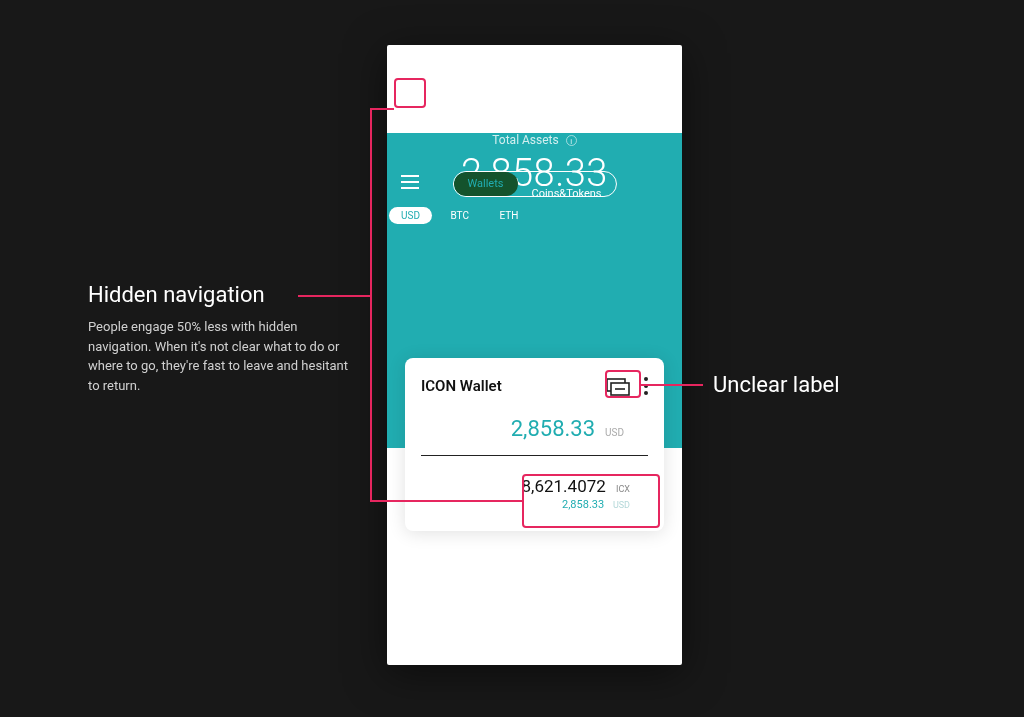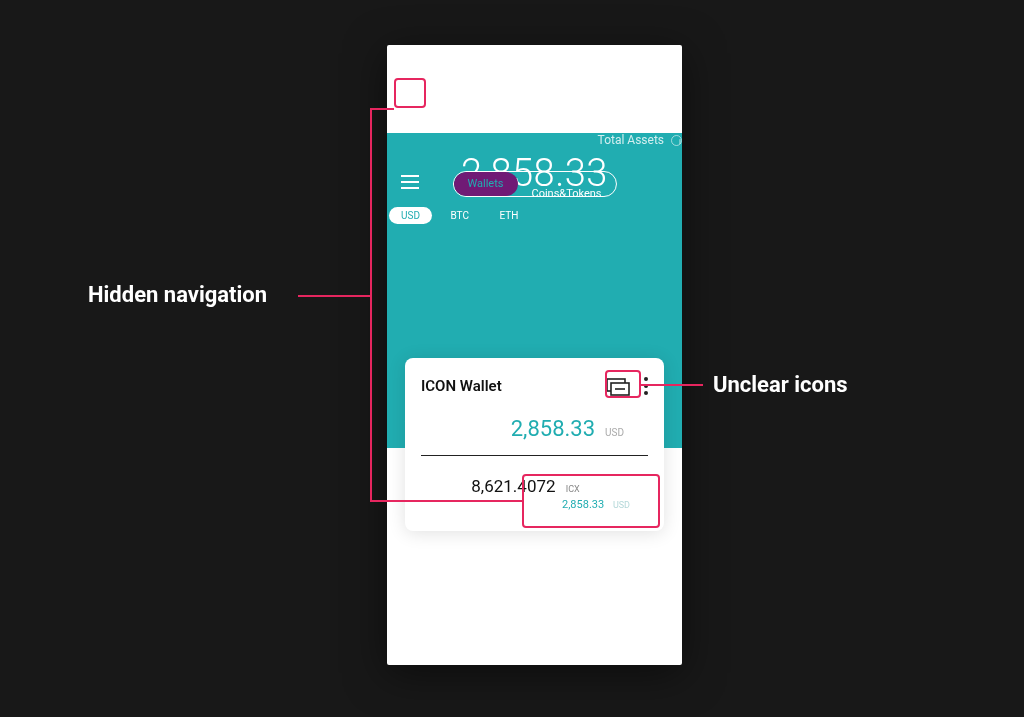--- a/index.html
+++ b/index.html
@@ -54,27 +54,27 @@
     height: 26px;
     overflow: hidden;
     font-size: 11px;
   }
   .seg-toggle .seg {
     padding: 0 14px;
     line-height: 24px;
     cursor: pointer;
   }
   .seg-toggle .seg.active {
-    background: #701a75;
+    background: #14532d;
     color: #21ADB1;
     border-radius: 20px;
   }
   .seg-toggle .seg.inactive { color: #fff; margin-top: 10px; }
   .total-label {
-    text-align: right;
+    text-align: center;
     margin-top: 88px;
     font-size: 12px;
     opacity: 0.8;
   }
   .total-label .info {
     display: inline-block;
     border: 1px solid rgba(255,255,255,0.7);
     border-radius: 50%;
     width: 11px; height: 11px;
     font-size: 8px;
@@ -172,21 +172,21 @@
     padding: 14px 16px 20px 16px;
   }
   .coin-row .top {
     display: flex;
     font-size: 11px;
     color: #333;
   }
   .coin-row .top .name { flex: 1; }
   .coin-row .top .chev { color: #888; font-size: 12px; }
   .coin-row .mid {
-    text-align: center;
+    text-align: right;
     font-size: 17px;
     color: #111;
     margin-top: 6px;
     padding-right: 18px;
   }
   .coin-row .mid .sym { font-size: 9px; color: #888; margin-left: 6px; }
   .coin-row .bot {
     text-align: right;
     font-size: 11px;
     color: #21ADB1;
@@ -195,21 +195,21 @@
   }
   .coin-row .bot .sym { color: #b4d8d9; margin-left: 6px; font-size: 9px; }
 
   
   .annot {
     position: absolute;
     color: #fff;
   }
   .annot .title {
     font-size: 22px;
-    font-weight: 700;
+    font-weight: 400;
     margin-bottom: 10px;
   }
   .annot .body {
     font-size: 13px;
     line-height: 1.5;
     color: #d0d0d0;
     max-width: 270px;
   }
 
   
@@ -280,24 +280,25 @@
       <div class="bot">
         <span>2,858.33</span>
         <span class="sym">USD</span>
       </div>
     </div>
   </div>
 </div>
 
 <div class="annot" style="left:88px; top:282px;">
   <div class="title">Hidden navigation</div>
+  <div class="body">People engage 50% less with hidden navigation. When it's not clear what to do or where to go, they're fast to leave and hesitant to return.</div>
 </div>
 
 <div class="annot" style="left:713px; top:372px;">
-  <div class="title">Unclear icons</div>
+  <div class="title">Unclear label</div>
 </div>
 
 <div class="hl" style="left:394px; top:78px; width:32px; height:30px;"></div>
 
 <div class="hl" style="left:605px; top:370px; width:36px; height:28px;"></div>
 
 <div class="hl" style="left:522px; top:474px; width:138px; height:54px;"></div>
 
 <div class="connector" style="left:298px; top:295px; width:72px; height:2px;"></div>
 

